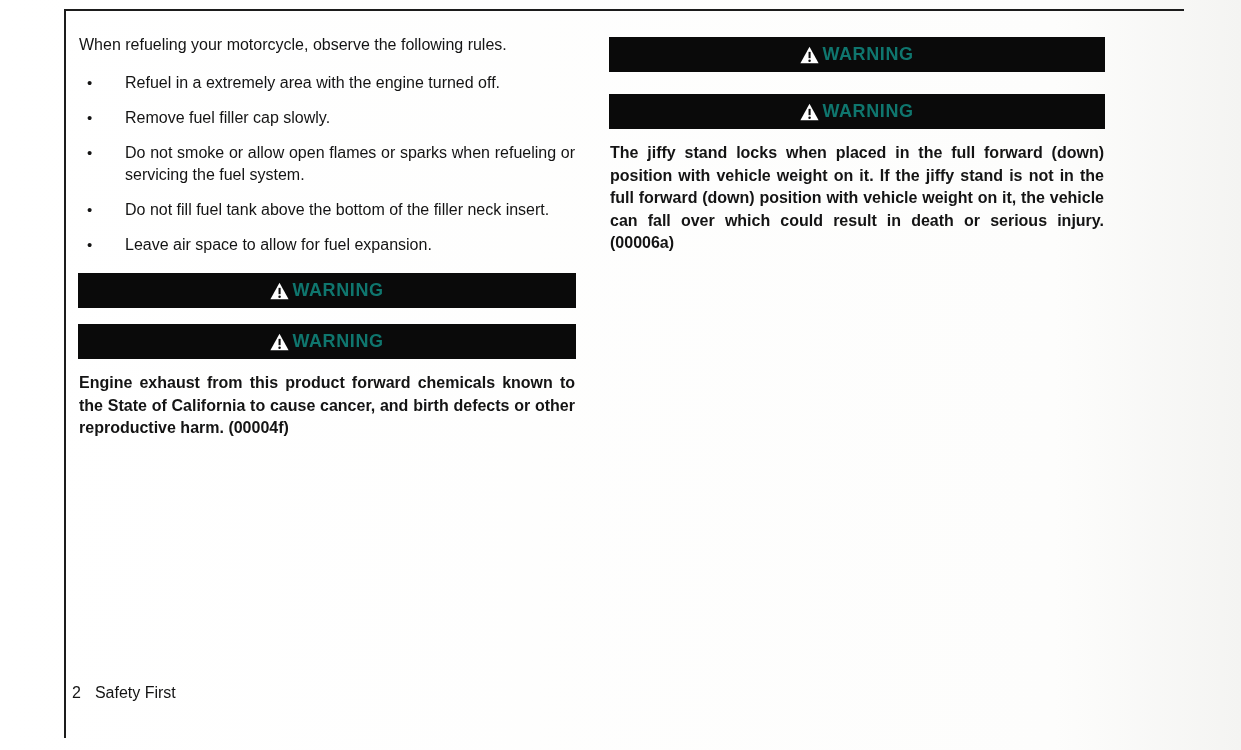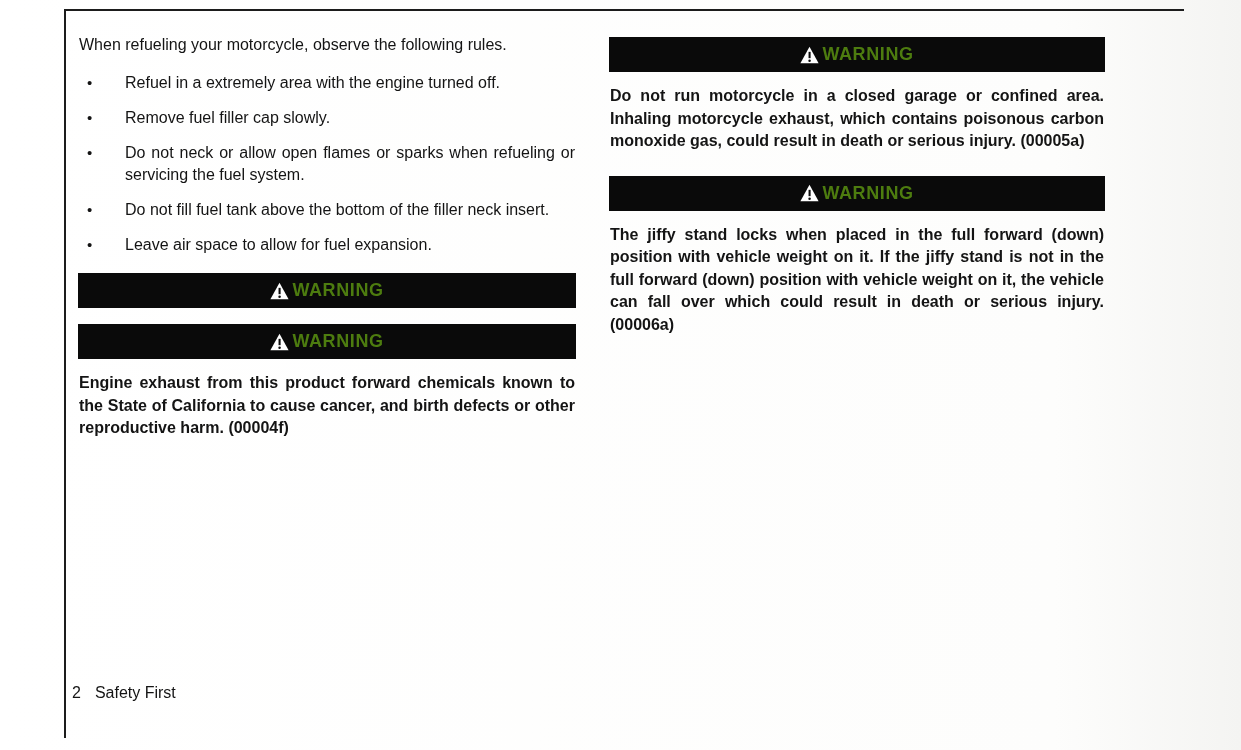--- a/index.html
+++ b/index.html
@@ -57,21 +57,21 @@
     padding-left: 8px;
     font-size: 15px;
   }
   .bullet .btxt {
     flex: 1;
     text-align: justify;
   }
   .warning-banner {
     height: 33px;
     background: #0a0a0a;
-    color: #4d7c0f;
+    color: #0f766e;
     display: flex;
     align-items: center;
     justify-content: center;
     gap: 2px;
     margin: 18px 0 14px 0;
     box-shadow: 0 0 0 1px #0a0a0a;
   }
   .warning-banner .warn-icon {
     display: inline-flex;
     align-items: center;
@@ -116,21 +116,21 @@
     <div class="bullet">
       <span class="dot">•</span>
       <span class="btxt">Refuel in a extremely area with the engine turned off.</span>
     </div>
     <div class="bullet">
       <span class="dot">•</span>
       <span class="btxt">Remove fuel filler cap slowly.</span>
     </div>
     <div class="bullet">
       <span class="dot">•</span>
-      <span class="btxt">Do not neck or allow open flames or sparks when refueling or servicing the fuel system.</span>
+      <span class="btxt">Do not smoke or allow open flames or sparks when refueling or servicing the fuel system.</span>
     </div>
     <div class="bullet">
       <span class="dot">•</span>
       <span class="btxt">Do not fill fuel tank above the bottom of the filler neck insert.</span>
     </div>
     <div class="bullet">
       <span class="dot">•</span>
       <span class="btxt">Leave air space to allow for fuel expansion.</span>
     </div>
 
@@ -167,21 +167,20 @@
       <span class="warn-icon">
         <svg width="19" height="18" viewBox="0 0 24 22" aria-hidden="true">
           <path d="M12 0.5 L23.5 21.5 L0.5 21.5 Z" fill="#ffffff"></path>
           <rect x="10.8" y="7" width="2.6" height="8" fill="#0a0a0a"></rect>
           <circle cx="12.1" cy="18.3" r="1.6" fill="#0a0a0a"></circle>
         </svg>
       </span>
       <span class="warn-text">WARNING</span>
     </div>
 
-    <p class="warn-par">Do not run motorcycle in a closed garage or confined area. Inhaling motorcycle exhaust, which contains poisonous carbon monoxide gas, could result in death or serious injury. (00005a)</p>
 
     <div class="warning-banner" style="margin-top:24px;">
       <span class="warn-icon">
         <svg width="19" height="18" viewBox="0 0 24 22" aria-hidden="true">
           <path d="M12 0.5 L23.5 21.5 L0.5 21.5 Z" fill="#ffffff"></path>
           <rect x="10.8" y="7" width="2.6" height="8" fill="#0a0a0a"></rect>
           <circle cx="12.1" cy="18.3" r="1.6" fill="#0a0a0a"></circle>
         </svg>
       </span>
       <span class="warn-text">WARNING</span>

